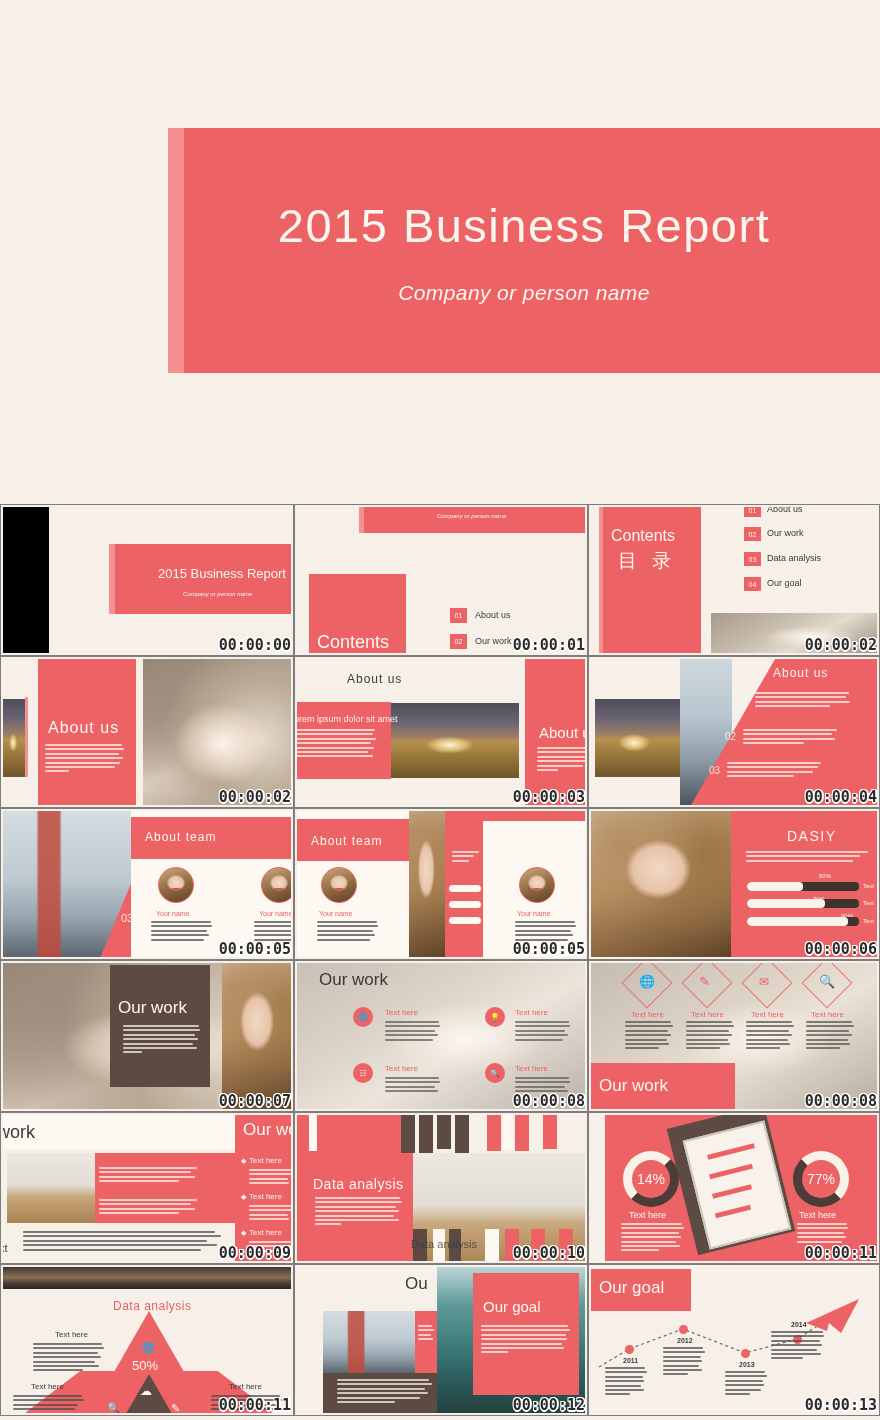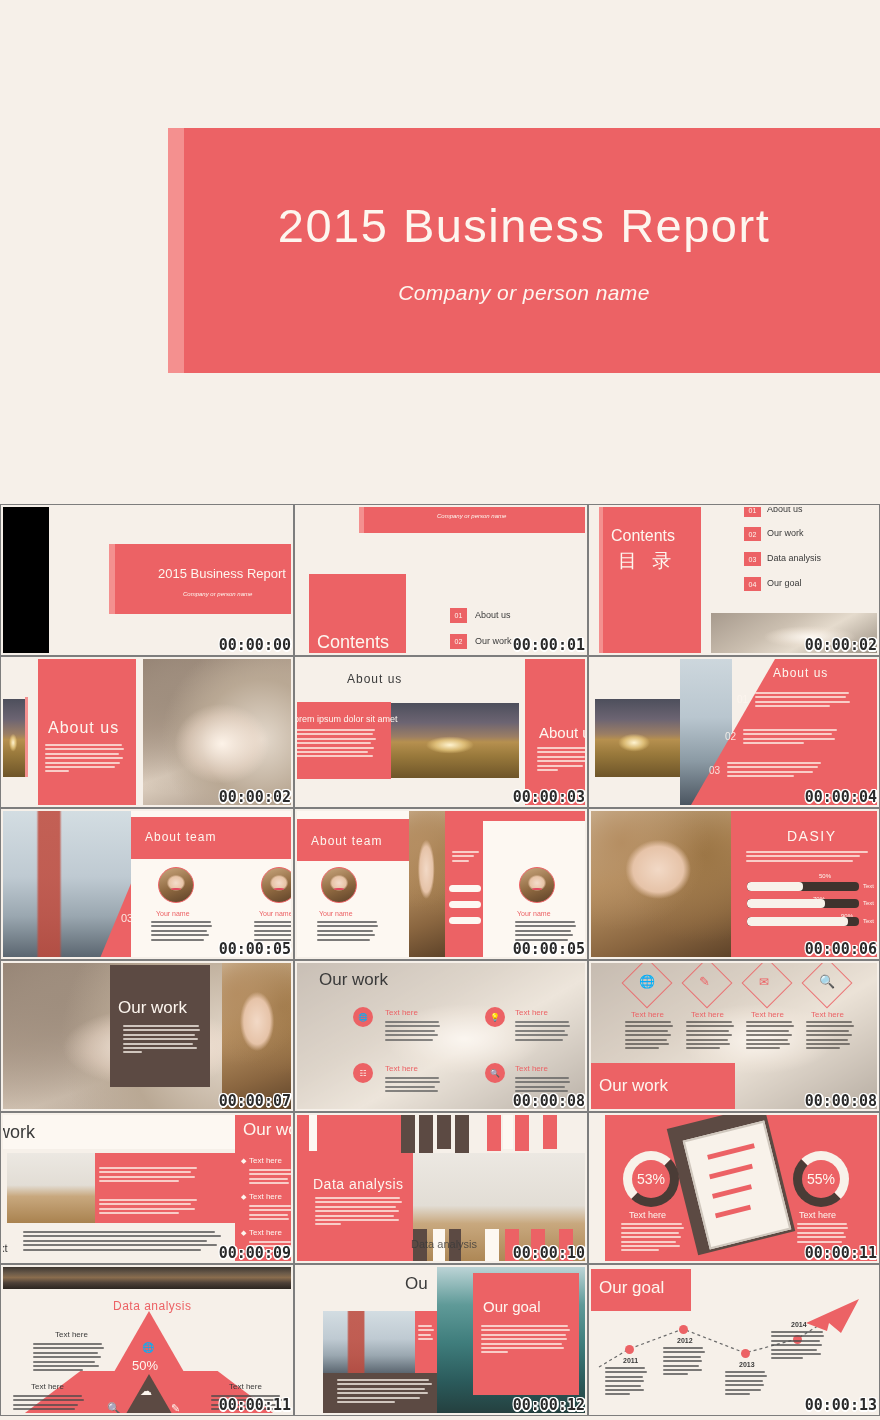--- a/index.html
+++ b/index.html
@@ -713,34 +713,34 @@
   <div class="thumb">
     <div class="canvas">
       <div class="abs pink" style="left:14px;top:0;width:278px;height:100%"></div>
       <div class="abs brown" style="left:90px;top:0;width:100px;height:130px;transform:rotate(-14deg)"></div>
       <div class="abs" style="left:104px;top:14px;width:84px;height:112px;background:#f8f2ea;transform:rotate(-14deg);border:2px solid #cfc7bd"></div>
       <div class="abs" style="left:116px;top:34px;width:48px;height:5px;background:#ec6265;transform:rotate(-14deg)"></div>
       <div class="abs" style="left:118px;top:54px;width:44px;height:5px;background:#ec6265;transform:rotate(-14deg)"></div>
       <div class="abs" style="left:121px;top:74px;width:40px;height:5px;background:#ec6265;transform:rotate(-14deg)"></div>
       <div class="abs" style="left:124px;top:94px;width:36px;height:5px;background:#ec6265;transform:rotate(-14deg)"></div>
       <div class="ring" style="left:32px;top:36px;width:56px;height:56px;border:9px solid #f8f2ea;border-right-color:#4a3c36;border-bottom-color:#4a3c36">
-        <span>53%</span>
+        <span>14%</span>
       </div>
       <div class="htxt abs" style="left:38px;top:96px;font-size:9px">Text here</div>
       <div class="lines htxt" style="left:30px;top:108px;width:64px;color:#fdf6ef">
         <i style="width:96%"></i>
           <i style="width:99%"></i>
           <i style="width:90%"></i>
           <i style="width:94%"></i>
           <i style="width:86%"></i>
           <i style="width:92%"></i>
           <i style="width:60%"></i>
       </div>
       <div class="ring" style="left:202px;top:36px;width:56px;height:56px;border:9px solid #4a3c36;border-top-color:#f8f2ea;border-right-color:#f8f2ea">
-        <span>55%</span>
+        <span>77%</span>
       </div>
       <div class="htxt abs" style="left:208px;top:96px;font-size:9px">Text here</div>
       <div class="lines htxt" style="left:206px;top:108px;width:52px;color:#fdf6ef">
         <i style="width:96%"></i>
           <i style="width:99%"></i>
           <i style="width:90%"></i>
           <i style="width:94%"></i>
           <i style="width:86%"></i>
       </div>
     </div>

